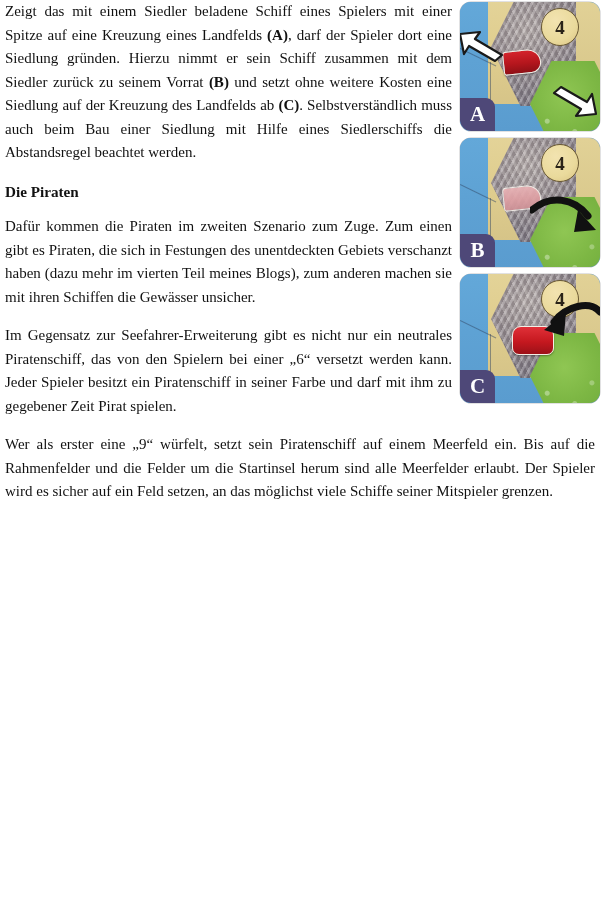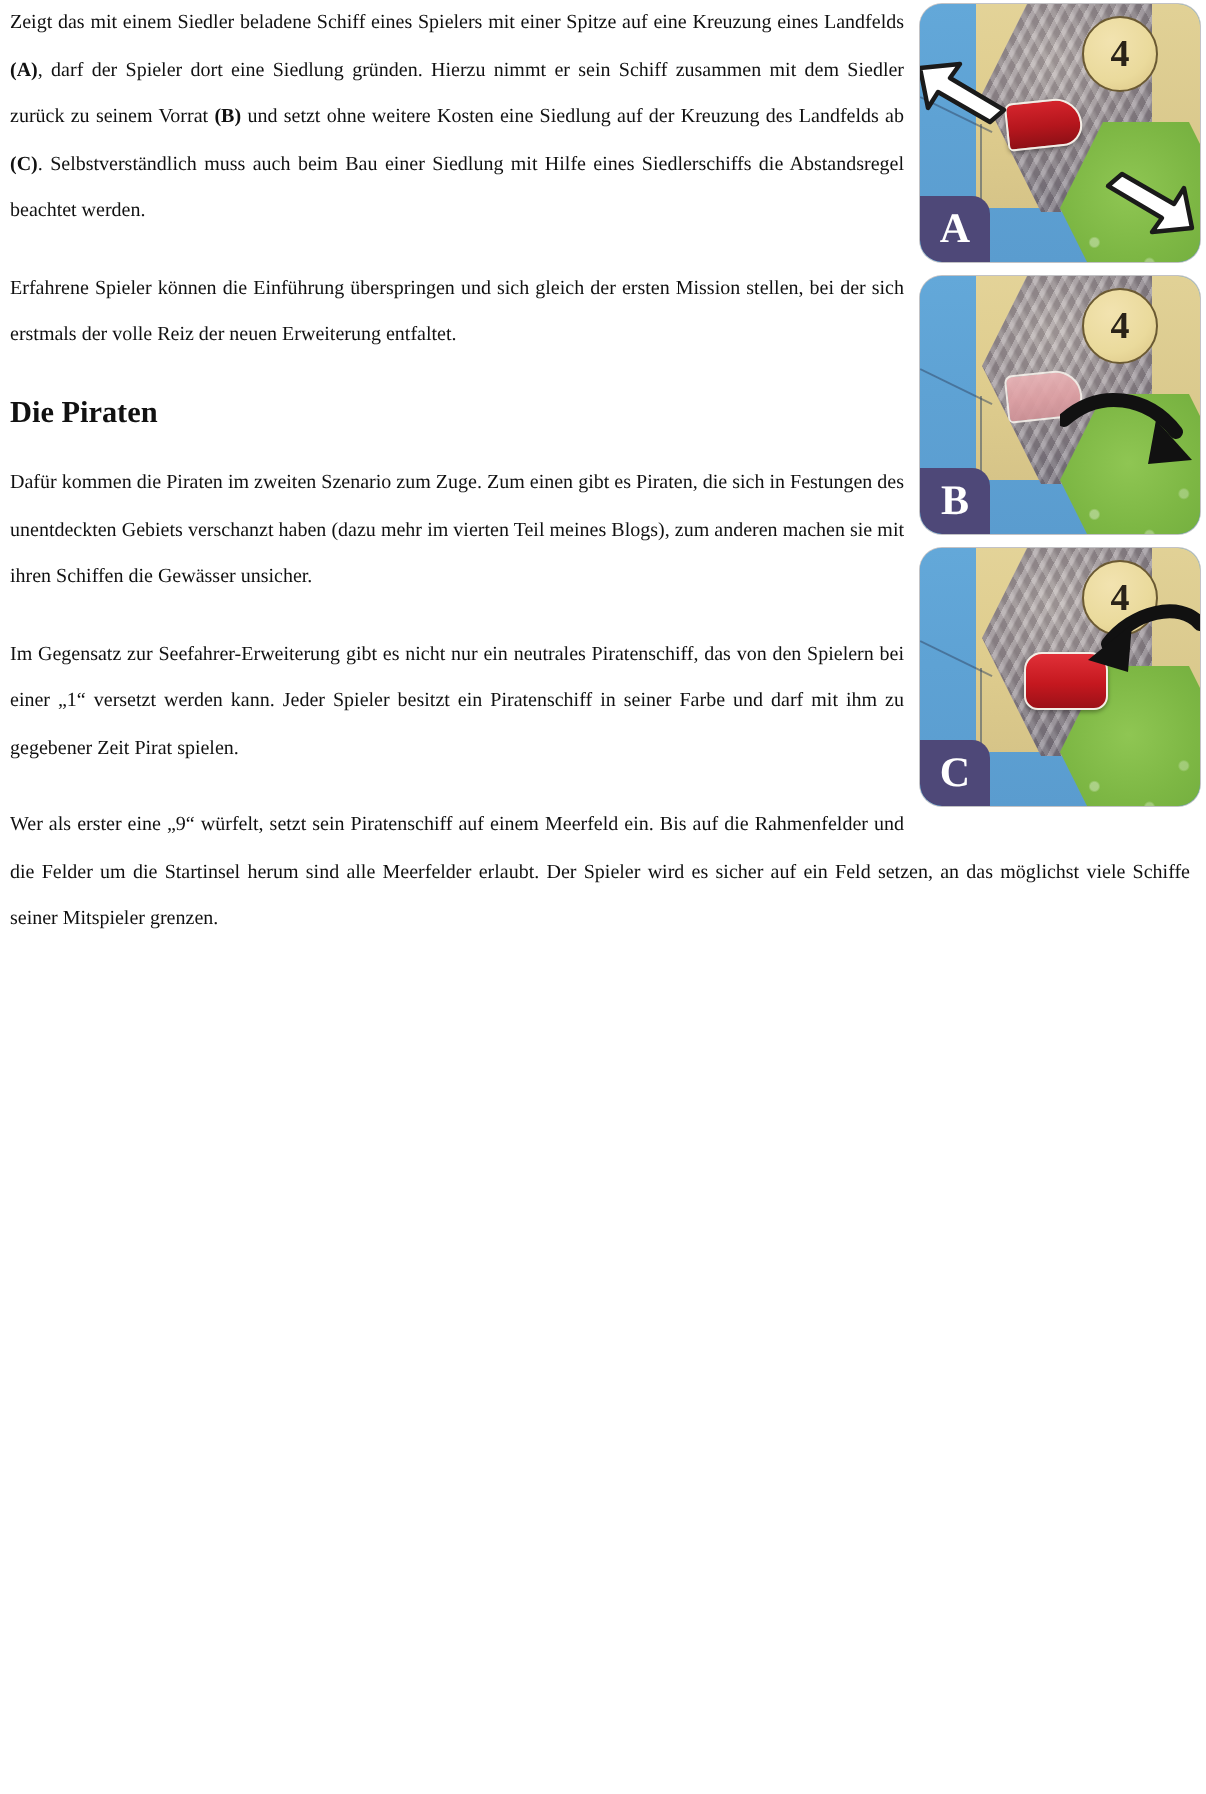--- a/index.html
+++ b/index.html
@@ -207,21 +207,21 @@
 
   
   .body-text {
     margin: 0 8px 0 5px;
     padding: 0;
   }
   p.para {
     margin: 0 0 15px 0;
     text-align: justify;
     text-justify: inter-word;
-    font-size: 10px;
+    font-size: 15px;
     line-height: 23.5px;
     hyphens: none;
   }
   h3.heading {
     margin: 0 0 12px 0;
     font-size: 15.2px;
     line-height: 23.5px;
     font-weight: bold;
     text-align: left;
   }
@@ -308,27 +308,26 @@
 
   </div>
 
   <div class="body-text">
 
     <p class="para">
       <span>Zeigt das mit einem Siedler beladene Schiff eines Spielers mit einer Spitze auf eine Kreuzung eines Landfelds </span><span class="b">(A)</span><span>, darf der Spieler dort eine Siedlung gründen. Hierzu nimmt er sein Schiff zusammen mit dem Siedler zurück zu seinem Vorrat </span><span class="b">(B)</span><span> und setzt ohne weitere Kosten eine Siedlung auf der Kreuzung des Landfelds ab </span><span class="b">(C)</span><span>. Selbstverständlich muss auch beim Bau einer Siedlung mit Hilfe eines Siedlerschiffs die Abstandsregel beachtet werden.</span>
     </p>
 
 
-    <p class="para">Erfahrene Spieler können die Einführung überspringen und sich gleich der ersten Mission stellen, bei der sich erstmals der volle Reiz der neuen Erweiterung entfaltet.</p>
 
     <h3 class="heading">Die Piraten</h3>
 
 
 
     <p class="para">Dafür kommen die Piraten im zweiten Szenario zum Zuge. Zum einen gibt es Piraten, die sich in Festungen des unentdeckten Gebiets verschanzt haben (dazu mehr im vierten Teil meines Blogs), zum anderen machen sie mit ihren Schiffen die Gewässer unsicher.</p>
 
-    <p class="para">Im Gegensatz zur Seefahrer-Erweiterung gibt es nicht nur ein neutrales Piratenschiff, das von den Spielern bei einer „1“ versetzt werden kann. Jeder Spieler besitzt ein Piratenschiff in seiner Farbe und darf mit ihm zu gegebener Zeit Pirat spielen.</p>
+    <p class="para">Im Gegensatz zur Seefahrer-Erweiterung gibt es nicht nur ein neutrales Piratenschiff, das von den Spielern bei einer „6“ versetzt werden kann. Jeder Spieler besitzt ein Piratenschiff in seiner Farbe und darf mit ihm zu gegebener Zeit Pirat spielen.</p>
 
     <p class="para">Wer als erster eine „9“ würfelt, setzt sein Piratenschiff auf einem Meerfeld ein. Bis auf die Rahmenfelder und die Felder um die Startinsel herum sind alle Meerfelder erlaubt. Der Spieler wird es sicher auf ein Feld setzen, an das möglichst viele Schiffe seiner Mitspieler grenzen.</p>
 
   </div>
 
 </div>
 
 </body></html>

